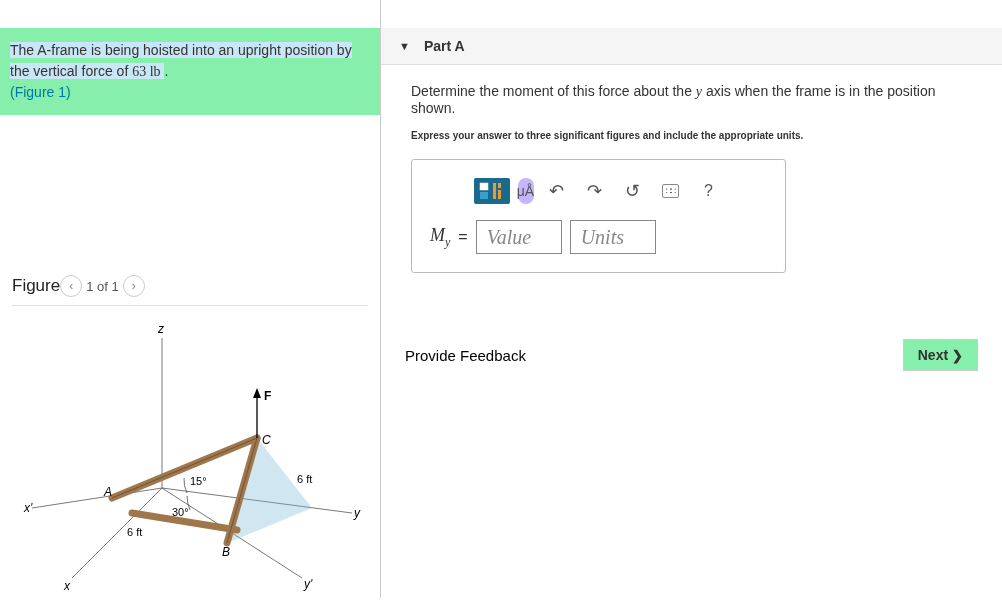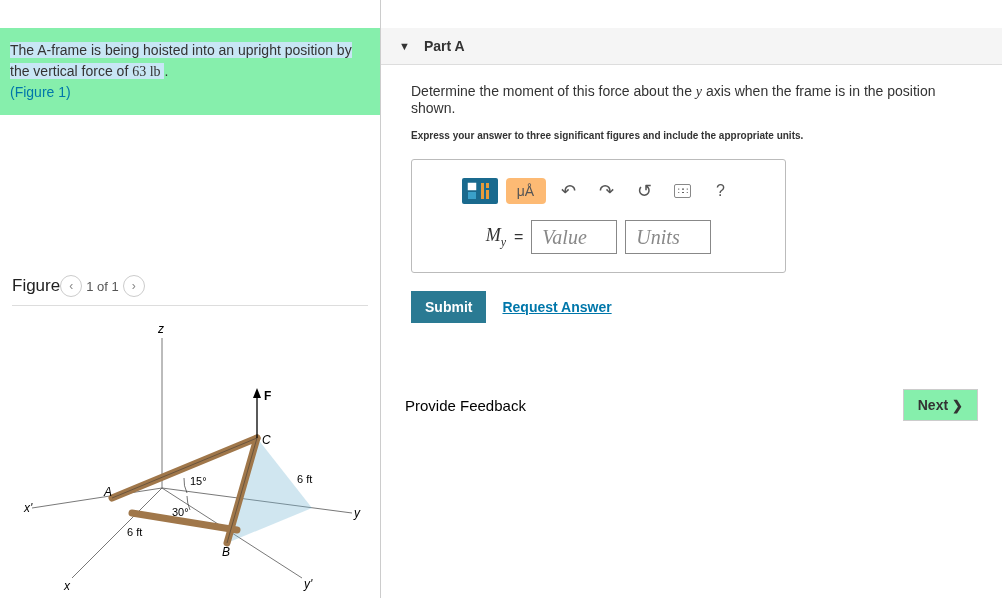--- a/index.html
+++ b/index.html
@@ -22,22 +22,22 @@
   .part-header .caret { margin-right: 14px; font-size: 11px; color:#333; }
   .part-header .title { font-weight: bold; font-size: 14px; }
   .part-body { padding: 18px 30px; }
   .instruction { font-size: 14px; margin-bottom: 14px; }
   .instruction .yaxis { font-style: italic; font-family: Georgia, serif; }
   .instruction-bold { font-weight: bold; font-size: 10px; margin-bottom: 18px; }
   .answer-box { border: 1px solid #bbb; border-radius: 3px; padding: 18px; width: 375px; background: #fff; }
   .toolbar { display: flex; gap: 8px; justify-content: center; margin-bottom: 16px; align-items: center; }
   .tool-btn { width: 30px; height: 26px; display: flex; align-items: center; justify-content: center; font-size: 13px; color: #555; cursor: pointer; }
   .tool-btn.blue-bg { background: #1a6a8e; color: #fff; border-radius: 2px; padding: 2px 4px; width: 36px; }
-  .tool-btn.light { background: #fdba74; border-radius: 4px; width: 40px; }
-  .answer-row { display: flex; align-items: center; gap: 8px; justify-content: center; }
+  .tool-btn.light { background: #c4b5fd; border-radius: 9px; width: 16px; }
+  .answer-row { display: flex; align-items: center; gap: 8px; }
   .var-label { font-style: italic; font-family: Georgia, serif; font-size: 18px; }
   .var-label sub { font-size: 12px; font-style: italic; }
   .input-box { border: 1px solid #888; height: 34px; display: flex; align-items: center; padding: 12px 10px; font-family: Georgia, serif; font-style: italic; font-size: 20px; color: #888; min-width: 86px; }
   .submit-row { display: flex; align-items: center; gap: 16px; margin-top: 18px; }
   .submit-btn { background: #2a7a93; color: #fff; border: none; padding: 8px 14px; font-size: 14px; font-weight: bold; cursor: pointer; }
   .link { color: #0077aa; text-decoration: underline; font-size: 14px; cursor: pointer; font-weight: bold; }
   .feedback-row { display: flex; justify-content: space-between; align-items: center; padding: 18px 24px; margin-top: 30px; }
   .feedback-link { color: #000000; font-size: 15px; text-decoration: none; }
   .next-btn { background: #86efac; border: 1px solid #ccc; padding: 7px 14px; font-size: 14px; cursor: pointer; color: #333; font-weight: bold; display: flex; align-items: center; gap: 4px; }
   .kbd-icon { border: 1px solid #888; border-radius: 2px; font-size: 9px; padding: 1px 3px; letter-spacing: -1px; }
@@ -145,24 +145,20 @@
         <div class="answer-row">
           <span class="var-label">
             <span>M</span><sub>y</sub>
           </span>
           <span style="font-size:16px;">=</span>
           <div class="input-box" contenteditable="true" style="">Value</div>
           <div class="input-box" contenteditable="true" style="">Units</div>
         </div>
       </div>
 
-      <div class="submit-row">
-        <button class="submit-btn">Submit</button>
-        <a class="link">Request Answer</a>
-      </div>
     </div>
 
     <div class="feedback-row">
       <a href="#" class="feedback-link">Provide Feedback</a>
       <button class="next-btn">
         <span>Next</span>
         <span style="font-size:13px;">❯</span>
       </button>
     </div>
   </div>

